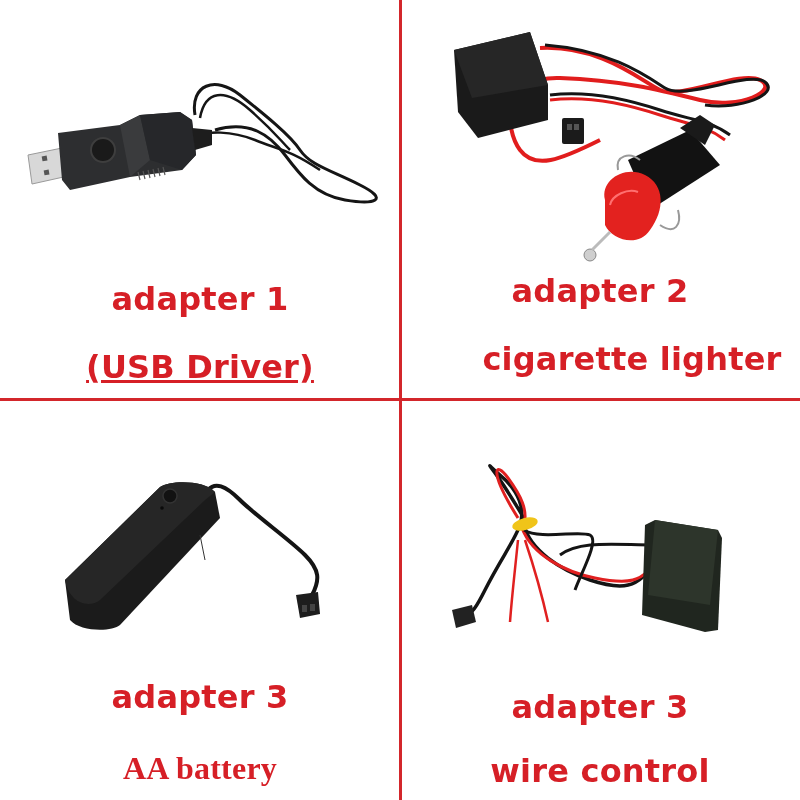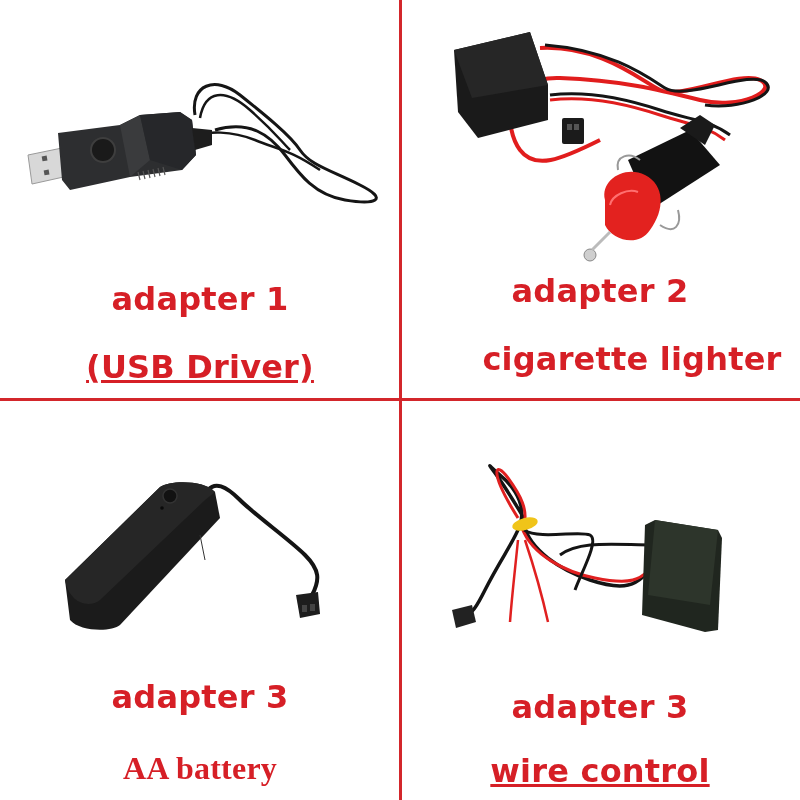--- a/index.html
+++ b/index.html
@@ -110,18 +110,18 @@
       <path d="M125 140 C 135 170, 142 195, 148 222" fill="none" stroke="#e02020" stroke-width="2.5"></path>
 
       <ellipse cx="125" cy="124" rx="13" ry="6" fill="#f0c419" transform="rotate(-15 125 124)"></ellipse>
 
       <path d="M52 210 L72 205 L76 222 L56 228 Z" fill="#222"></path>
 
       <path d="M255 120 L318 130 L322 138 L318 230 L305 232 L242 215 L245 125 Z" fill="#20261f"></path>
       <path d="M255 120 L318 130 L310 205 L248 195 Z" fill="#2d352b"></path>
     </svg>
     <div class="label" style="top:288px;">adapter 3</div>
-    <div class="label" style="top:352px;text-decoration:underline;">wire control</div>
+    <div class="label" style="top:352px;">wire control</div>
   </div>
 
   <div class="vline"></div>
   <div class="hline"></div>
 </div>
 
 </body></html>

